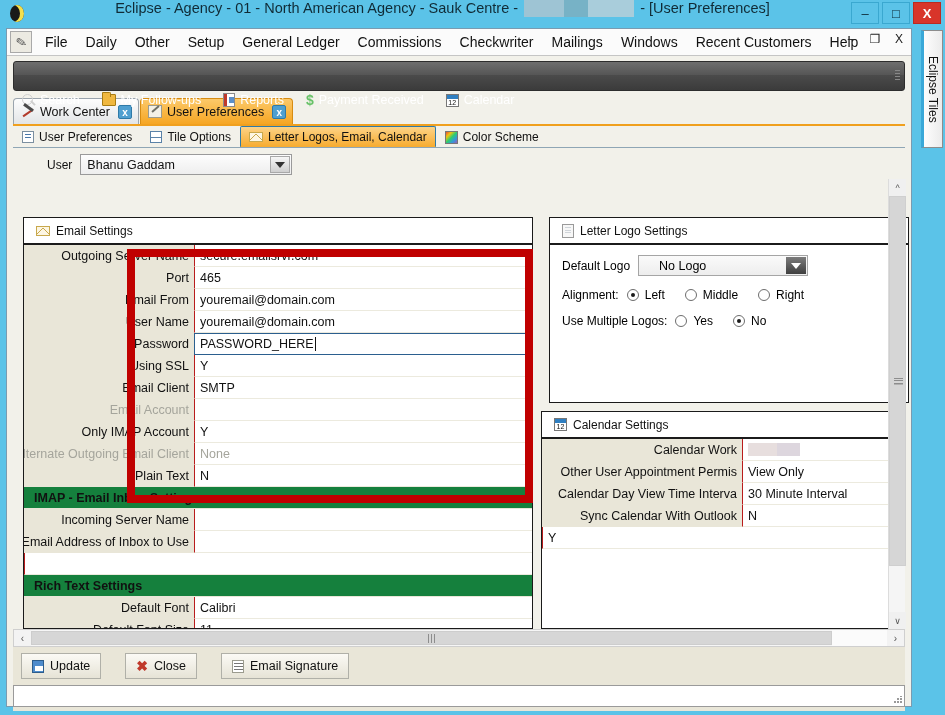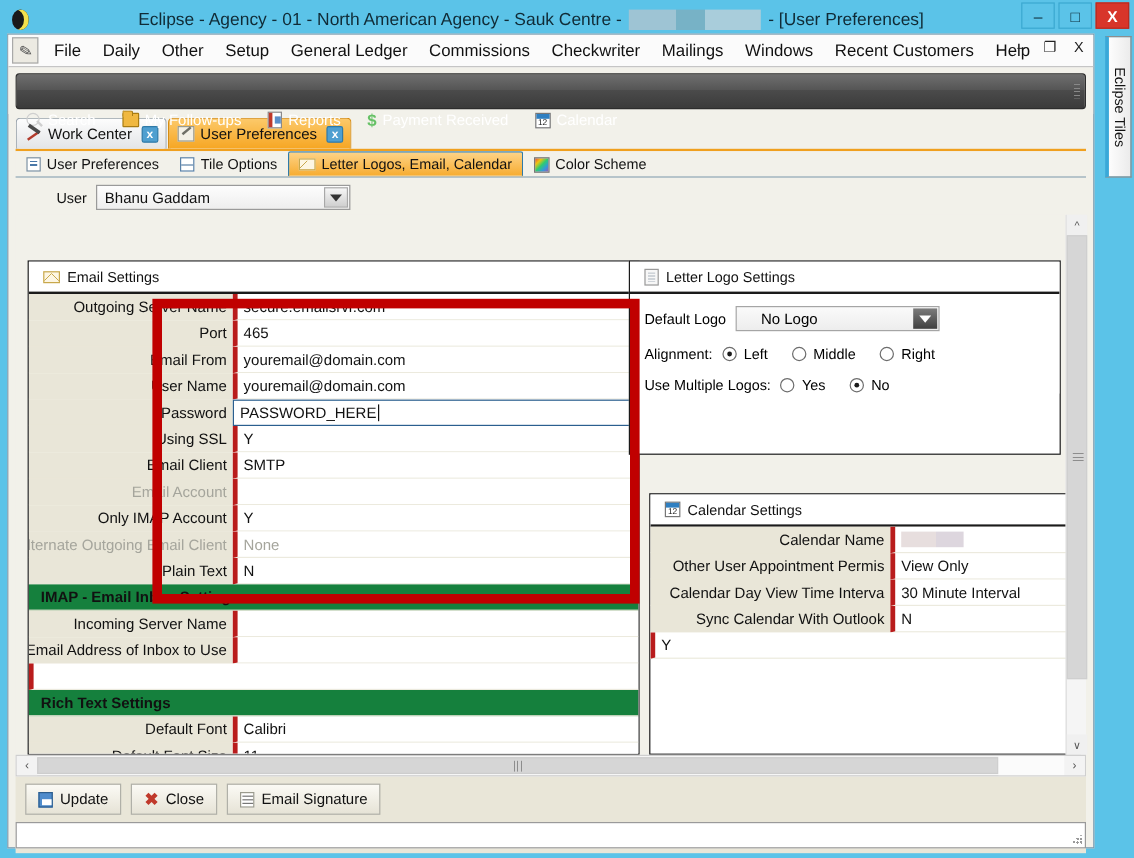--- a/index.html
+++ b/index.html
@@ -16,21 +16,21 @@
   #app {
     position: relative;
     width: 945px; height: 715px;
     background: #5bc3e8;
   }
 
   
   .titlebar {
     position: absolute; left: 0; top: 0; width: 945px; height: 32px;
     background: #5bc3e8;
-    display: flex; align-items: center;
+    display: flex; 
   }
   .titlebar-icon {
     width: 26px; height: 26px; margin-left: 4px;
     display: flex; align-items: center; justify-content: center;
   }
   .moon {
     width: 14px; height: 17px; border-radius: 50%;
     background: #1a1a1a;
     box-shadow: inset -4px 0 0 0 #f4e04d;
     position: relative;
@@ -257,21 +257,21 @@
     display: flex; align-items: center; justify-content: flex-end;
     color: #111;
     border-bottom: 1px solid #e9e6d8;
     white-space: nowrap; overflow: hidden;
   }
   .prow .pval {
     flex: 1; background: #fff; padding-left: 5px;
     display: flex; align-items: center;
     color: #111;
     border-bottom: 1px solid #eceade;
-    border-left: 4px solid #b91c1c;
+    border-left: 1px solid #b91c1c;
     overflow: hidden; white-space: nowrap;
   }
   .prow.disabled .pname { color: #a5a59c; }
   .prow.disabled .pval { color: #a5a59c; }
   .prow.section .pname, .prow.section .pval {
     background: #15803d; border-left: none;
   }
   .prow.section { font-weight: bold; }
   .prow.section .pname {
     text-align: left; justify-content: flex-start; padding-left: 10px;
@@ -295,21 +295,21 @@
   
   .redbox {
     position: absolute;
     left: 114px; top: 70px; width: 406px; height: 254px;
     border: 8px solid #c00000;
     pointer-events: none;
     z-index: 20;
   }
 
   
-  #logo-panel { left: 511px; top: 38px; width: 360px; height: 162px; }
+  #logo-panel { left: 536px; top: 38px; width: 360px; height: 186px; }
   #cal-panel  { left: 528px; top: 232px; width: 360px; height: 218px; }
   #cal-panel .pname { width: 200px; }
   #cal-panel .pgrid { background:#e9e6d8; }
 
   .logo-body { padding: 10px 0 0 12px; background: #fff; }
   .logo-line { display: flex; align-items: center; gap: 8px; margin-bottom: 12px; font-size: 12px; }
   .logo-combo {
     width: 170px; height: 21px; border: 1px solid #a5a5a5;
     background: linear-gradient(180deg,#fafafa,#ededed);
     position: relative; display: flex; align-items: center; padding-left: 20px;
@@ -361,21 +361,21 @@
   .hs-thumb { flex: 1; background: #d6d6d6; border: 1px solid #cdcdcd;
               display: flex; align-items: center; justify-content: center; margin: 1px 0; }
   .hs-thumb .grip { width:7px; height:9px;
       background: repeating-linear-gradient(90deg,#8d8d8d 0 1px, transparent 1px 3px);}
   .hs-gap { width: 55px; background:#fbfbfb; }
 
   
   .buttonbar {
     margin: 0 6px; padding: 6px 0 6px 8px;
     background: #e9e6d8;
-    display: flex; align-items: center; gap: 8px;
+    display: flex; align-items: center; gap: 24px;
   }
   .btn {
     height: 26px; display: flex; align-items: center; gap: 6px;
     padding: 0 10px;
     border: 1px solid #b0b0a8;
     background: linear-gradient(180deg,#fbfaf5,#e6e3d6);
     font-size: 12.5px; color: #111; cursor: default;
   }
   .ic-save { width: 12px; height: 13px; background: #4f8ccc; border: 1px solid #2d5d8c; }
   .ic-save::after { content:""; position:absolute; left:2px; bottom:1px; width:8px; height:5px; background:#fff; }
@@ -657,21 +657,21 @@
         </div>
       </div>
 
       <div class="panel" id="cal-panel">
         <div class="panel-head">
           <span class="ic ic-cal"></span>
           <span>Calendar Settings</span>
         </div>
         <div class="pgrid">
           <div class="prow">
-            <div class="pname">Calendar Name</div>
+            <div class="pname">Calendar Work</div>
             <div class="pval" style="background:#fff">
                 <span class="redact-cell"></span>
               </div>
           </div>
           <div class="prow">
             <div class="pname">Other User Appointment Permis</div>
             <div class="pval">View Only</div>
           </div>
           <div class="prow">
             <div class="pname">Calendar Day View Time Interva</div>

